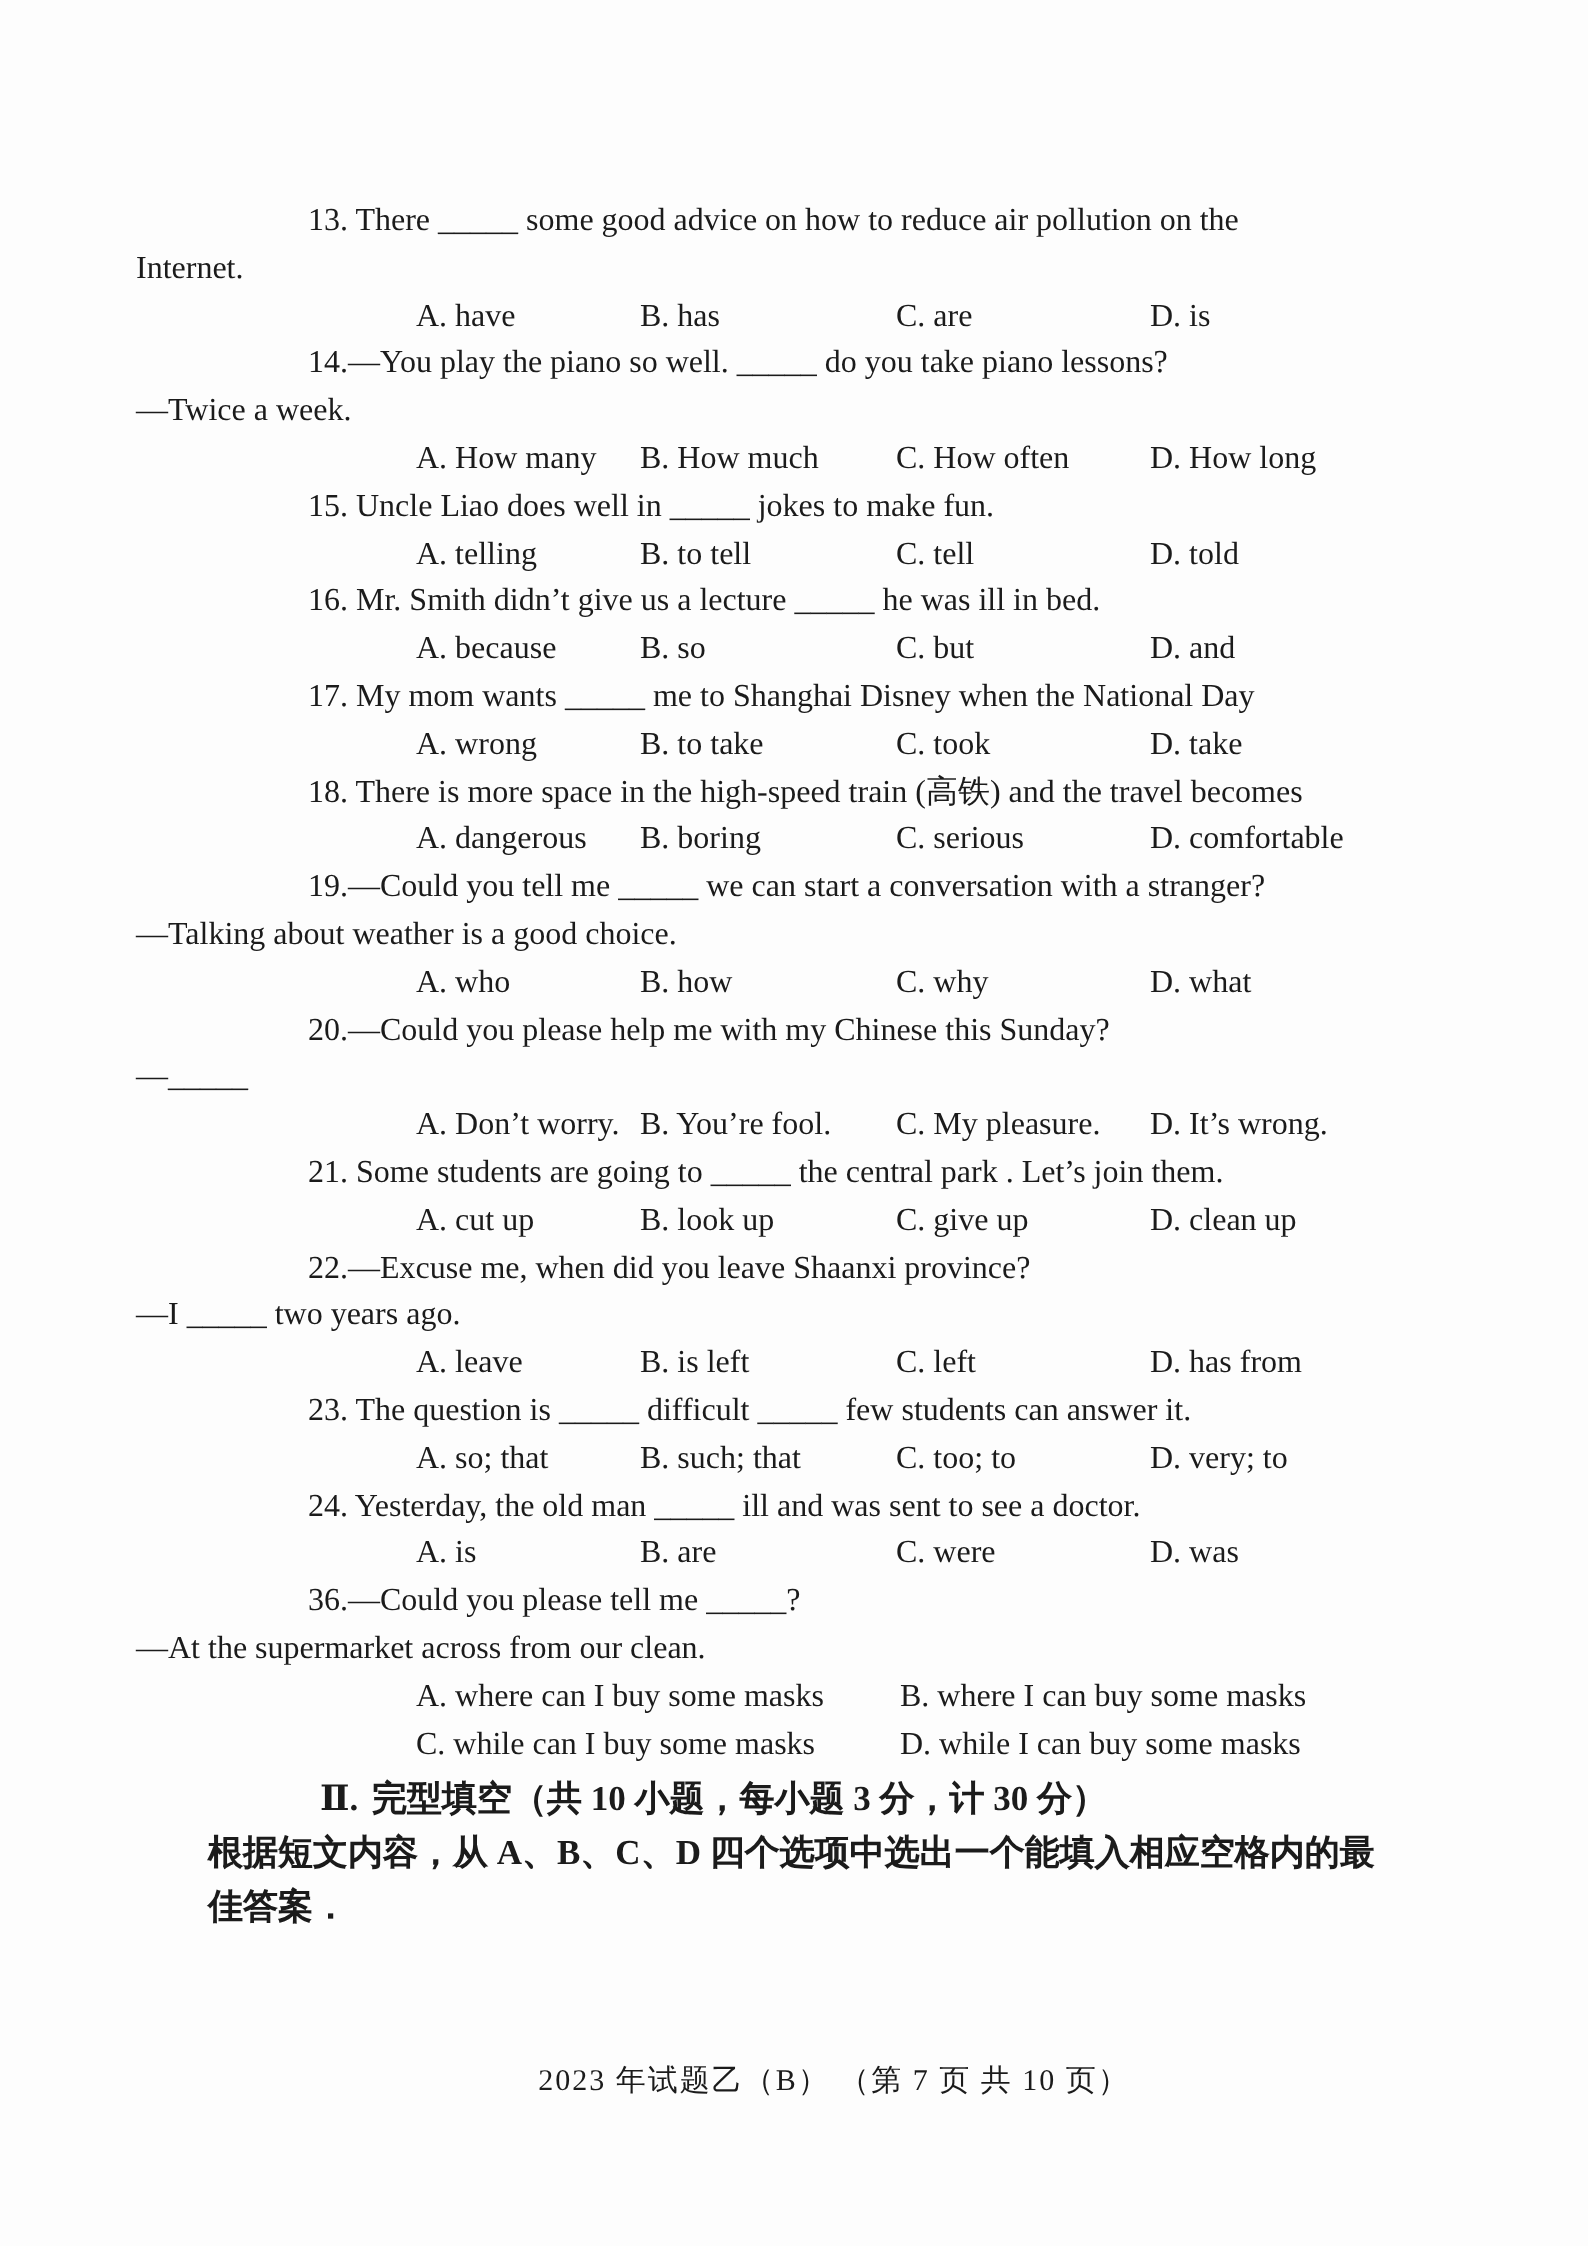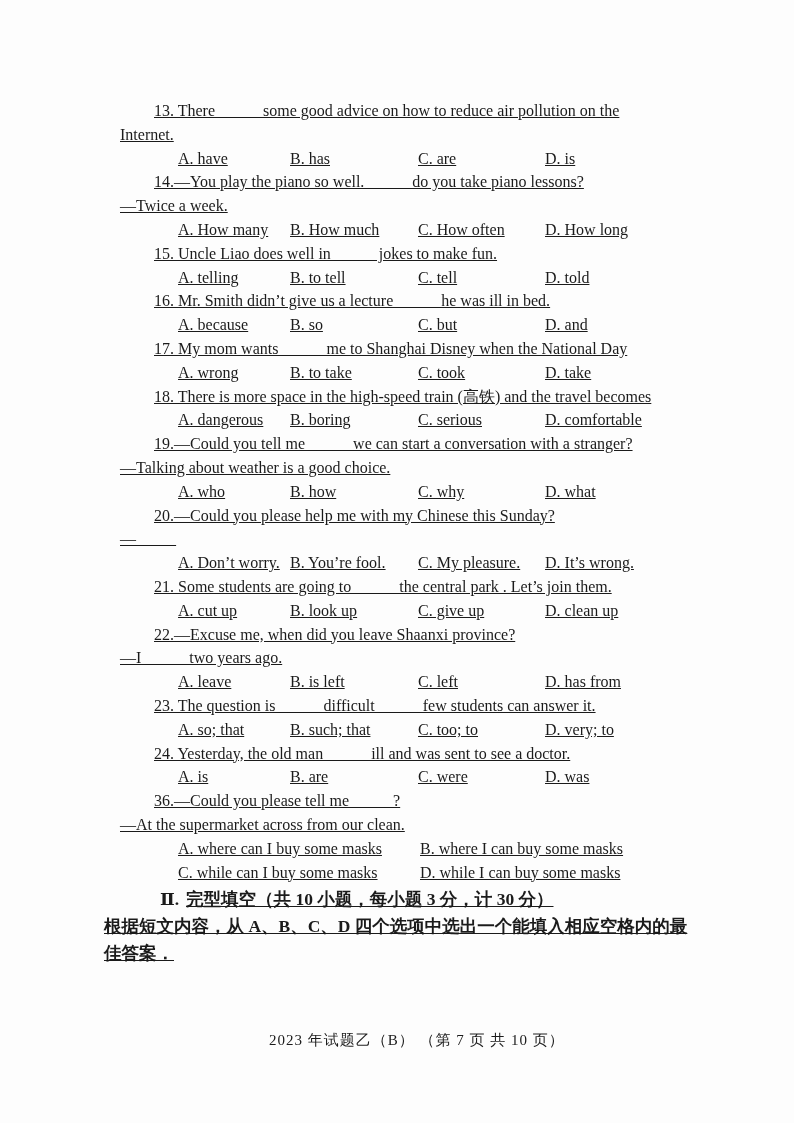--- a/index.html
+++ b/index.html
@@ -7,28 +7,29 @@
     position: relative;
     width: 794px;
     height: 1123px;
     margin: 0 auto;
     background: #fdfdfd;
     color: #1b1b1b;
     font-family: "Liberation Serif", "DejaVu Serif", serif;
     font-size: 16px;
     overflow: hidden;
   }
-  .content { position: absolute; top: 99px; left: 0; right: 0; text-decoration: underline; }
+  .content { position: absolute; top: 99px; left: 0; right: 0; }
   .ln { height: 23.8px; line-height: 23.8px; white-space: pre; }
   .qline { padding-left: 154px; }
-  .cont  { padding-left: 120px; }
+  .cont  { padding-left: 68px; }
   .opts  {
     padding-left: 178px;
     display: grid;
     grid-template-columns: 112px 128px 127px auto;
+    margin-left: 30px;
   }
   .opts.two-col { grid-template-columns: 242px auto; }
   .opts span { white-space: pre; overflow: visible; }
   .section { margin-top: 2px; font-weight: bold; }
   .sec-line {
     height: 27px; line-height: 27px;
     padding-left: 117px;
     font-size: 17.5px;
     white-space: pre;
     margin-left: 43px;

